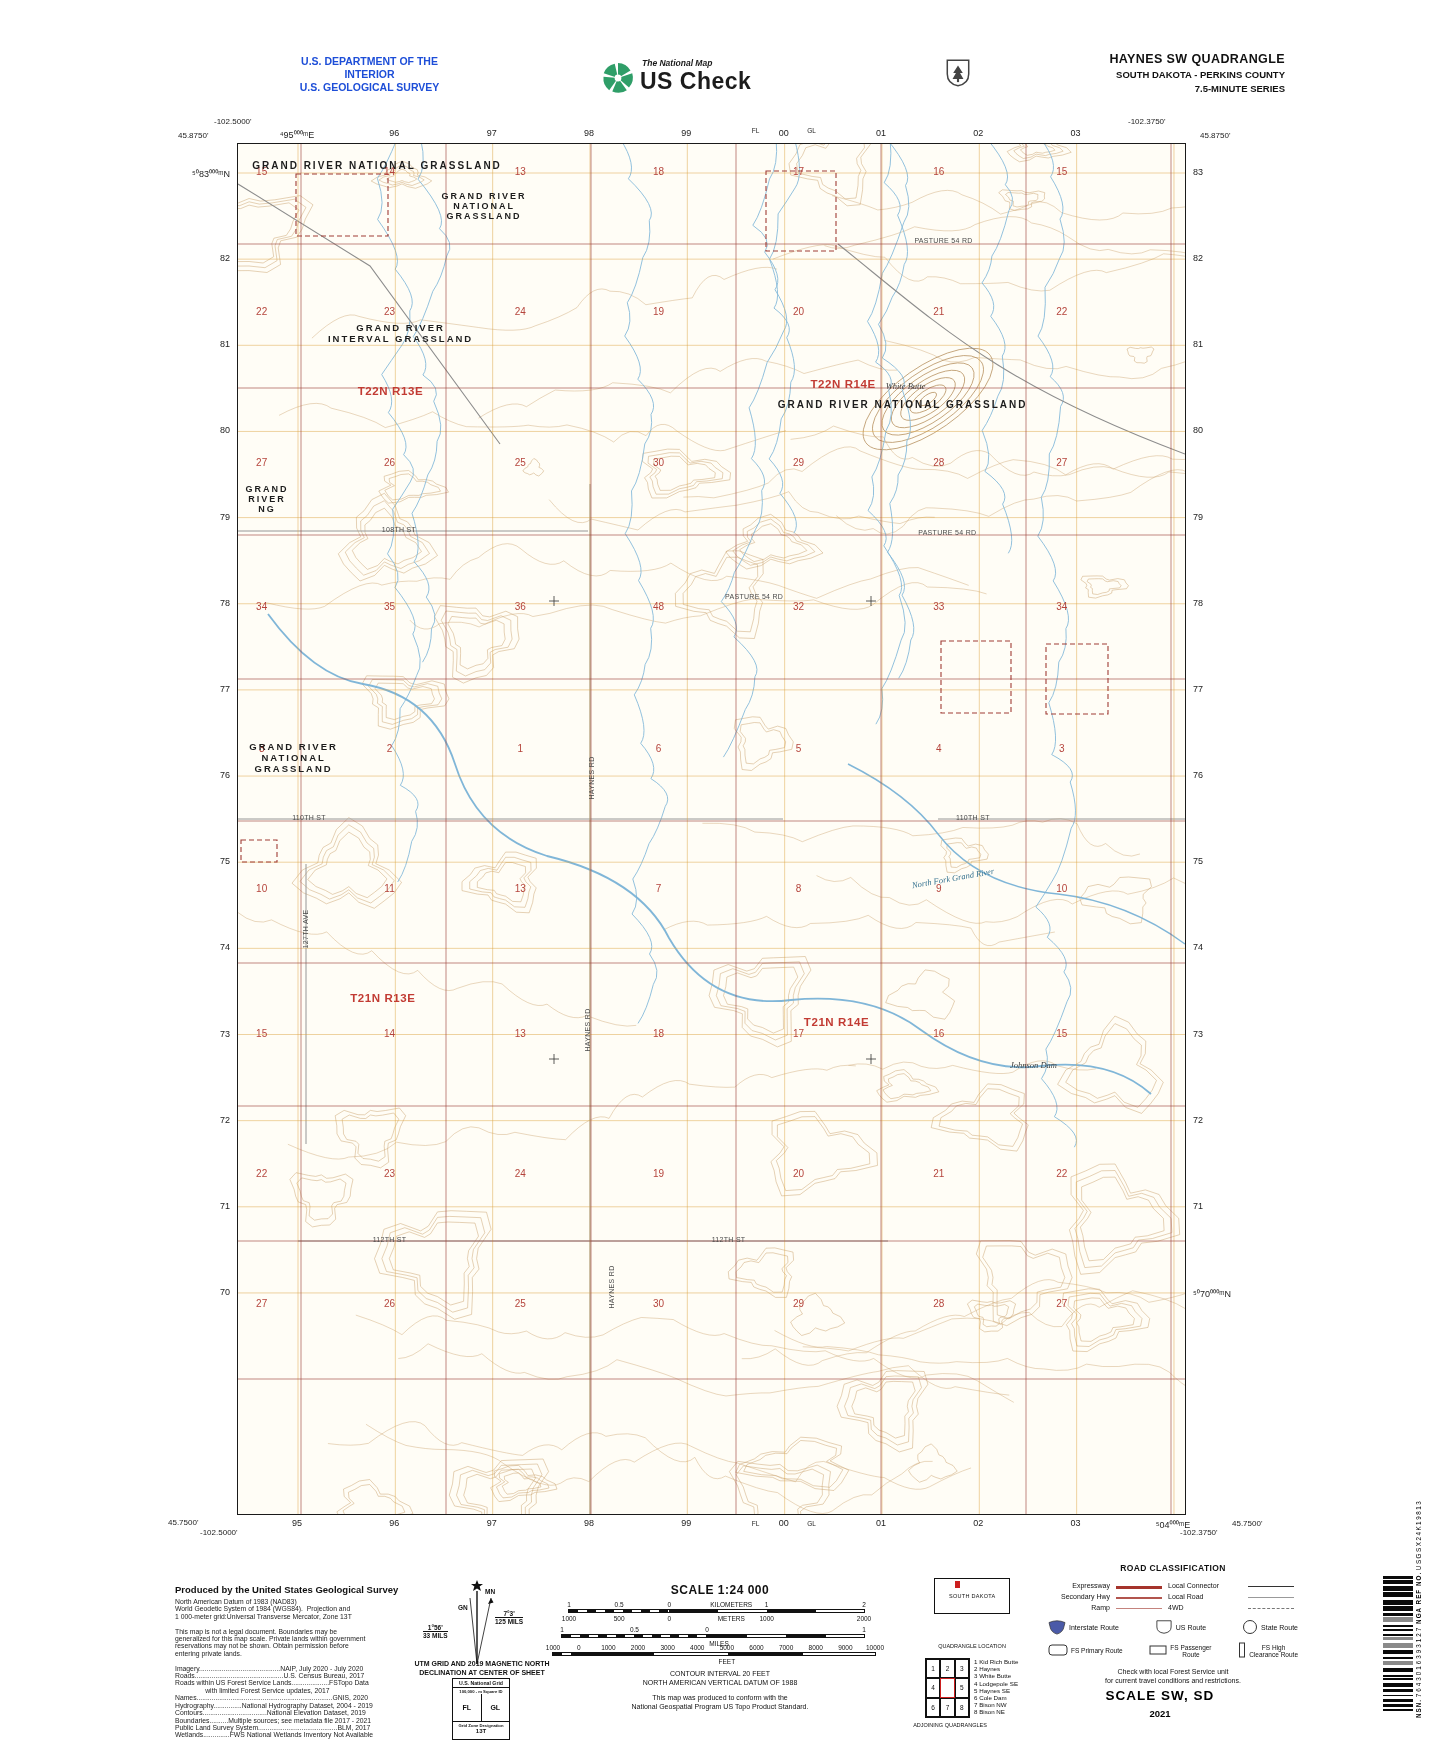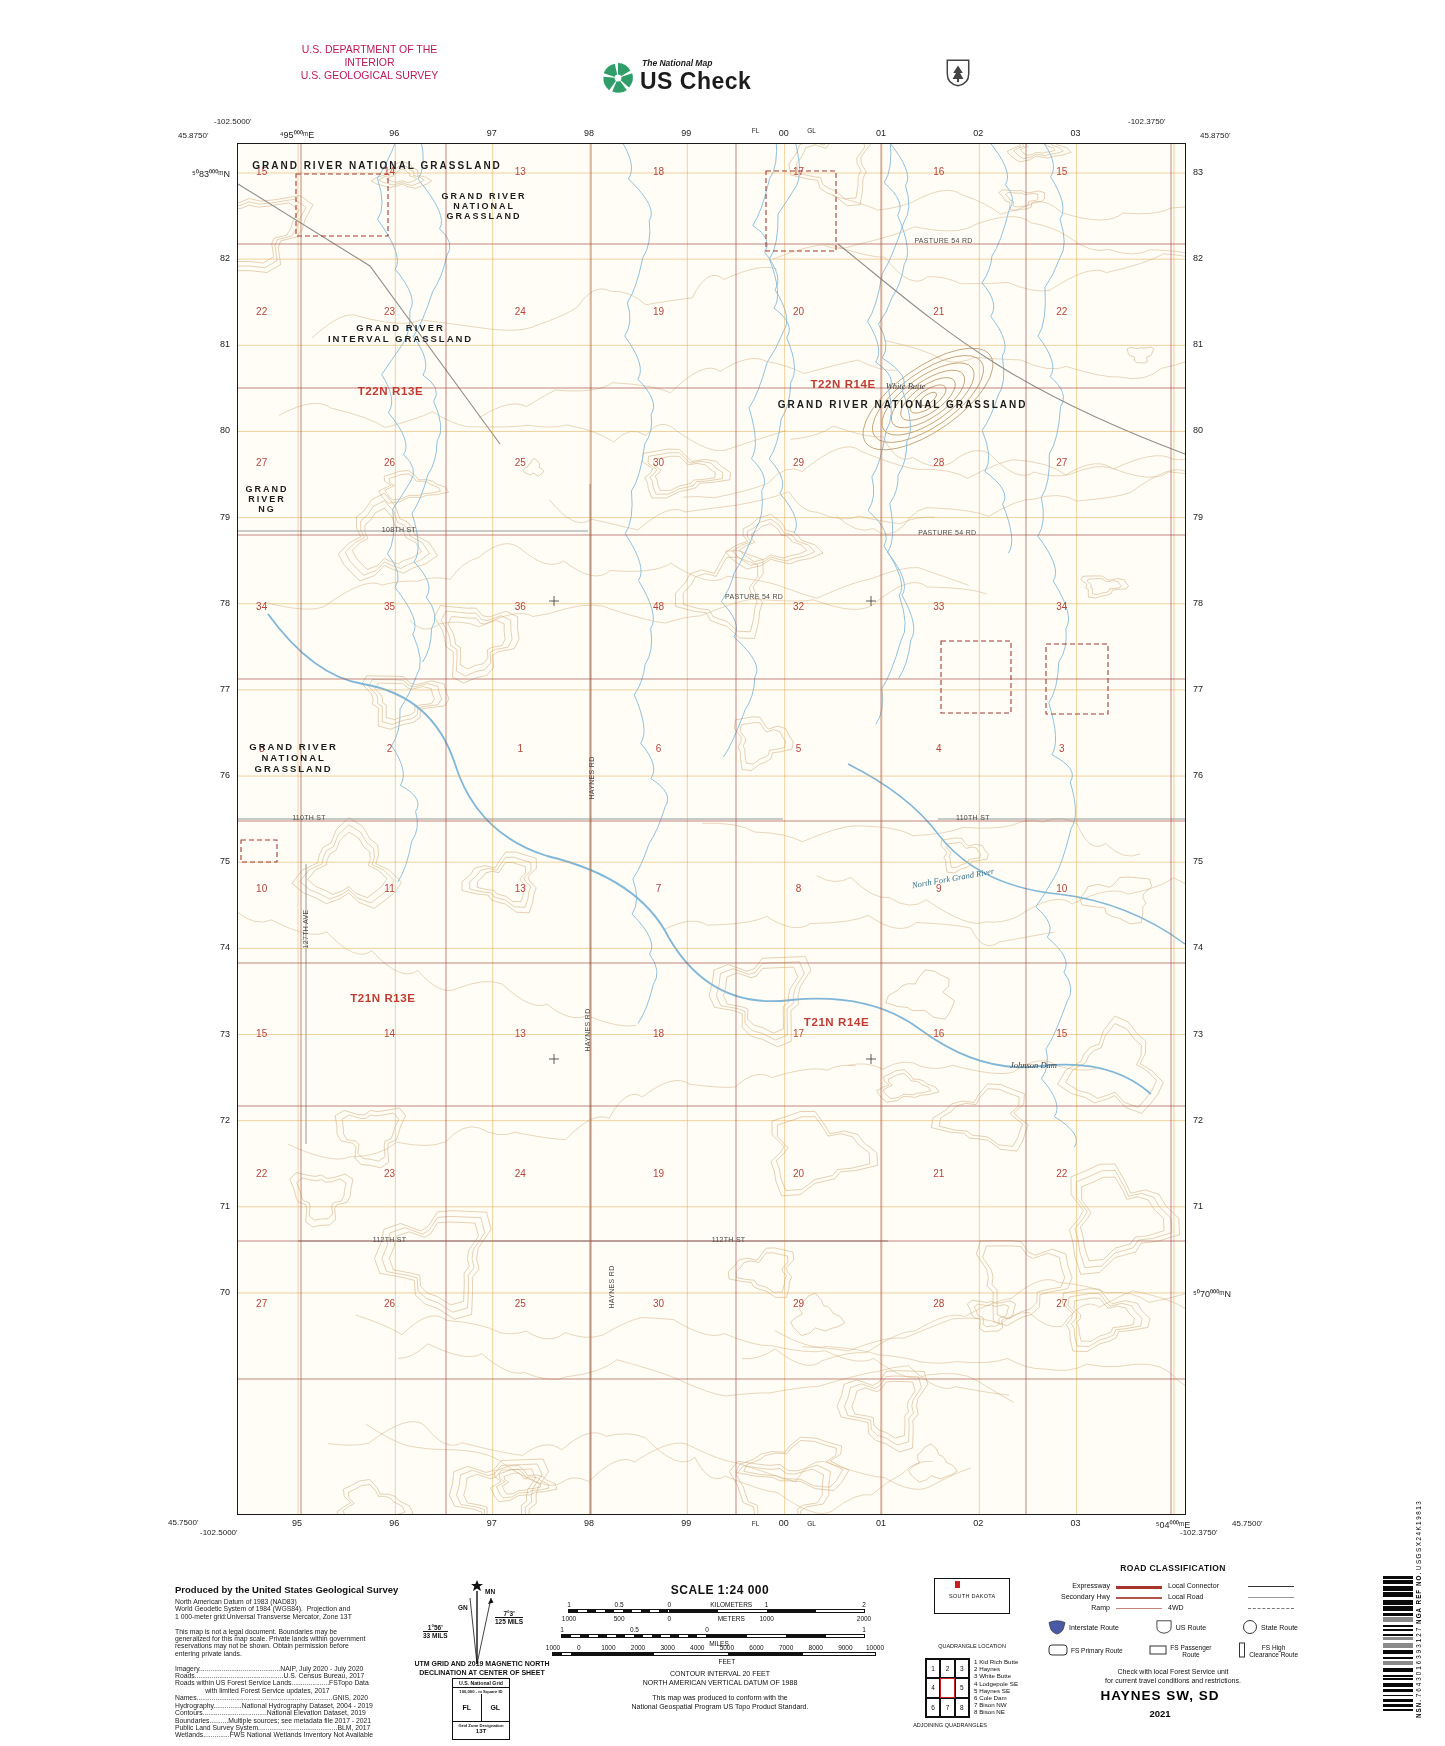--- a/index.html
+++ b/index.html
@@ -6,21 +6,21 @@
   html,body { background:#ffffff; }
   body { width:1445px; height:1746px; position:relative; overflow:hidden; }
   .abs { position:absolute; }
   .sheet { position:absolute; inset:0; background:#fff; }
 
   
   .usgs-logo { left:160px; top:50px; width:210px; height:52px; }
   .usgs-box { position:absolute; left:0; top:0; width:48px; height:38px; }
   .usgs-word { position:absolute; left:52px; top:-4px; font-size:33px; font-weight:900; letter-spacing:-1px; color:#000; }
   .usgs-tag { position:absolute; left:1px; top:39px; font-size:9px; font-style:italic; font-weight:bold; color:#000; white-space:nowrap; }
-  .dept { left:282px; top:43px; width:175px; text-align:center; font-weight:normal; color:#be185d; }
+  .dept { left:282px; top:55px; width:175px; text-align:center; font-weight:bold; color:#1d4ed8; }
   .dept div { font-size:10.5px; line-height:13px; }
   .tnm-logo { left:600px; top:56px; width:200px; height:48px; }
   .tnm-small { position:absolute; left:42px; top:2px; font-size:8.5px; font-weight:bold; font-style:italic; color:#1a1a1a; }
   .tnm-big { position:absolute; left:40px; top:12px; font-size:23px; font-weight:600; color:#1c1c1c; letter-spacing:0.5px; }
   .fs-shield { left:945px; top:58px; width:26px; height:30px; }
   .quad-block { left:980px; top:52px; width:305px; text-align:right; color:#111; }
   .quad-title { font-size:12.5px; font-weight:bold; letter-spacing:0.4px; }
   .quad-sub { font-size:9.5px; font-weight:bold; margin-top:3px; }
   .quad-series { font-size:9.5px; font-weight:bold; margin-top:3px; }
 
@@ -118,20 +118,25 @@
     <div class="tnm-small">The National Map</div>
     <div class="tnm-big">US Check</div>
   </div>
 
   <svg class="abs fs-shield" viewBox="0 0 24 28">
     <path d="M2 2 h20 v13 q0 9 -10 11 q-10 -2 -10 -11 Z" fill="#fff" stroke="#444" stroke-width="1.4"></path>
     <path d="M12 7 l4.5 7 h-2.6 l3.2 5.5 h-10.2 l3.2 -5.5 h-2.6 Z" fill="#444"></path>
     <rect x="11" y="19.5" width="2" height="3" fill="#444"></rect>
   </svg>
 
+  <div class="abs quad-block">
+    <div class="quad-title">HAYNES SW QUADRANGLE</div>
+    <div class="quad-sub">SOUTH DAKOTA - PERKINS COUNTY</div>
+    <div class="quad-series">7.5-MINUTE SERIES</div>
+  </div>
 
   <div class="abs corner" style="left:214px;top:117px;">-102.5000'</div>
   <div class="abs corner" style="left:178px;top:131px;">45.8750'</div>
   <div class="abs corner" style="left:1128px;top:117px;">-102.3750'</div>
   <div class="abs corner" style="left:1200px;top:131px;">45.8750'</div>
   <div class="abs corner" style="left:168px;top:1518px;">45.7500'</div>
   <div class="abs corner" style="left:200px;top:1528px;">-102.5000'</div>
   <div class="abs corner" style="left:1180px;top:1528px;">-102.3750'</div>
   <div class="abs corner" style="left:1232px;top:1519px;">45.7500'</div>
 
@@ -731,21 +736,21 @@
             <div>Clearance Route</div>
           </div>
         </div>
       </div>
     <div class="rc-note">
       <div>Check with local Forest Service unit</div>
       <div>for current travel conditions and restrictions.</div>
     </div>
   </div>
 
-  <div class="abs map-title">HAYNES SW,  SD</div>
+  <div class="abs map-title">SCALE SW,  SD</div>
   <div class="abs map-year">2021</div>
 
   <div class="abs barcode" id="barcode">
       <div class="bar" style="height: 2.60493px; margin-bottom: 1.67954px; background: rgb(10, 10, 10);"></div>
       <div class="bar" style="height: 3.25601px; margin-bottom: 2.42601px; background: rgb(10, 10, 10);"></div>
       <div class="bar" style="height: 4.63399px; margin-bottom: 1.383px; background: rgb(10, 10, 10);"></div>
       <div class="bar" style="height: 5.24154px; margin-bottom: 2.4497px; background: rgb(10, 10, 10);"></div>
       <div class="bar" style="height: 5.02361px; margin-bottom: 1.04624px; background: rgb(10, 10, 10);"></div>
       <div class="bar" style="height: 5.37269px; margin-bottom: 2.17947px; background: rgb(10, 10, 10);"></div>
       <div class="bar" style="height: 2.42484px; margin-bottom: 1.18715px; background: rgb(10, 10, 10);"></div>

